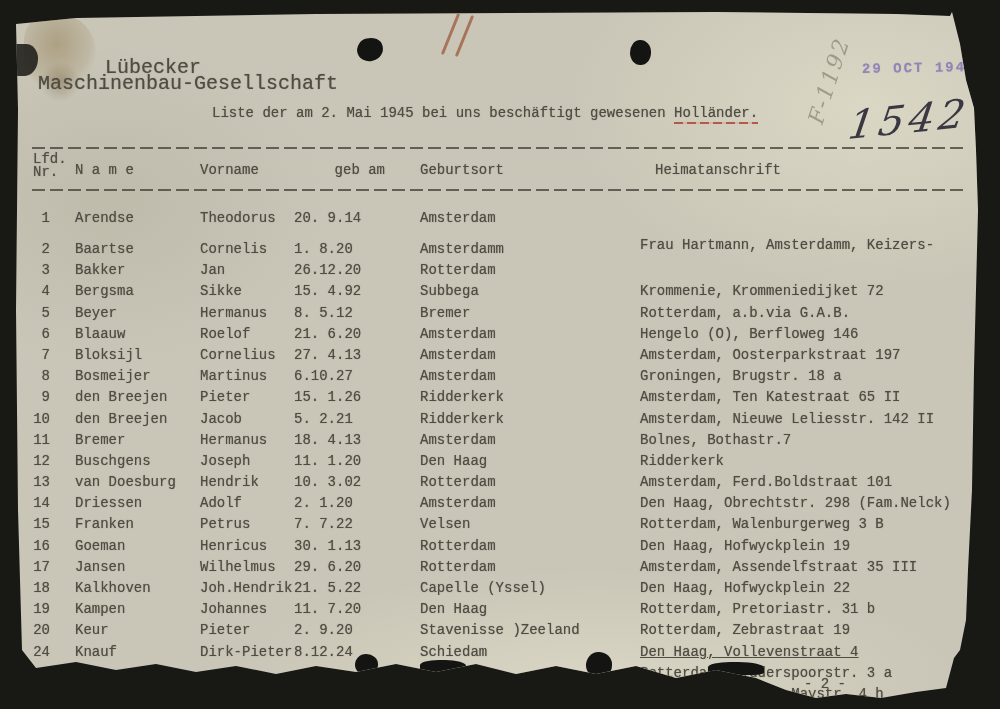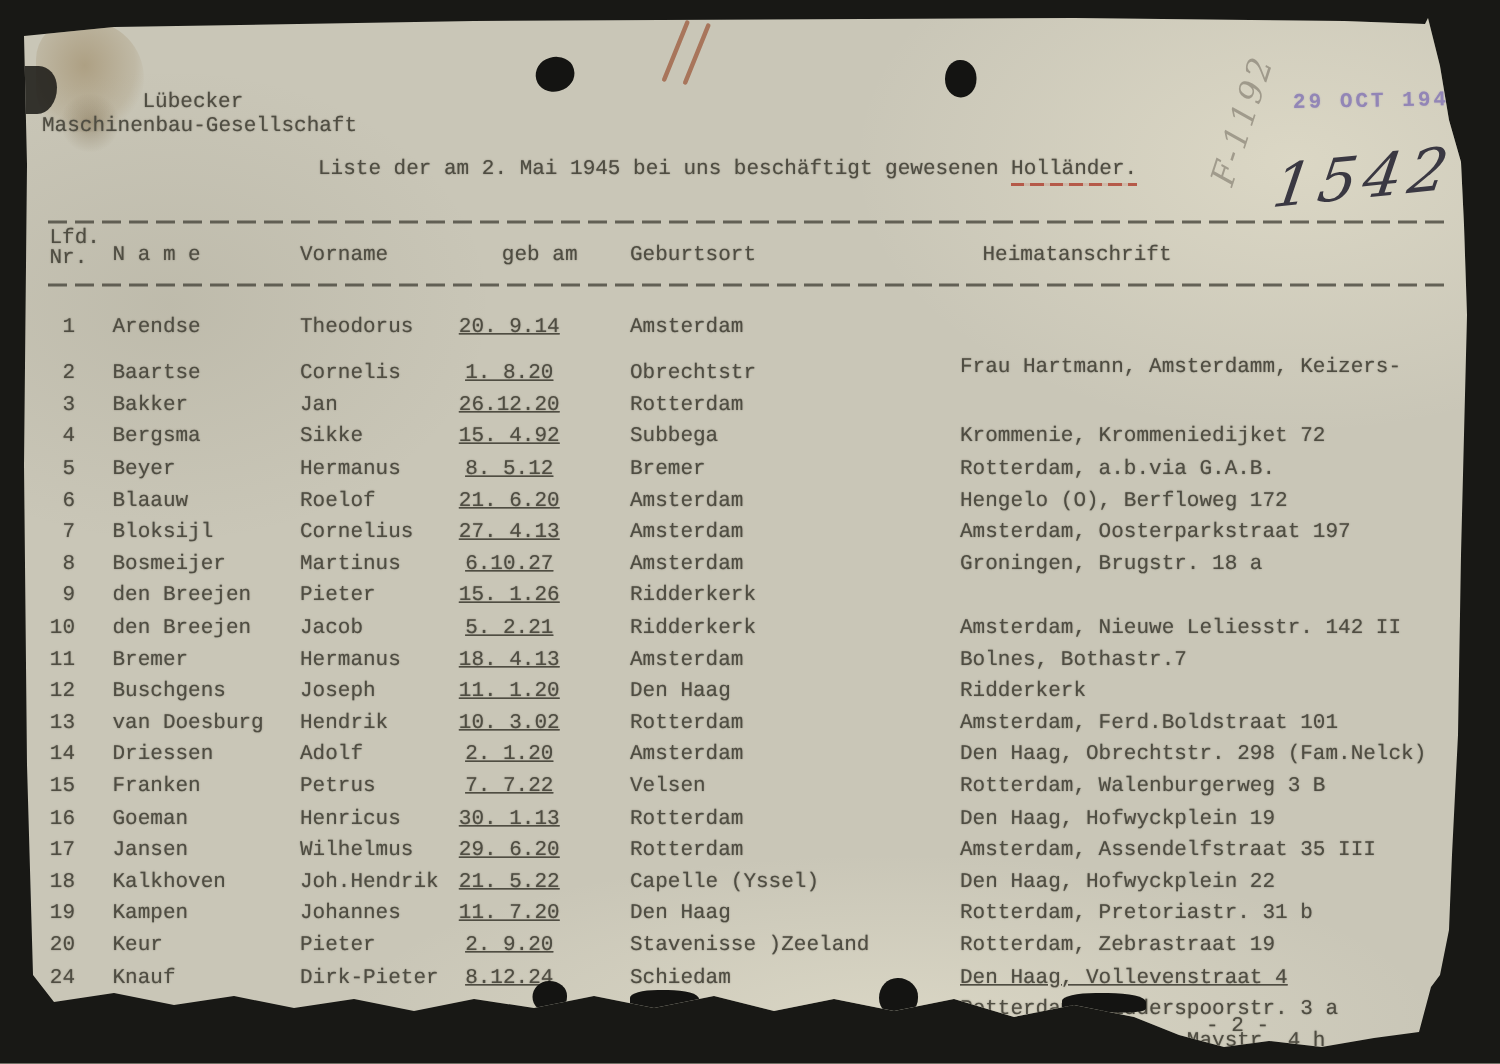--- a/index.html
+++ b/index.html
@@ -21,21 +21,21 @@
       936px 2px, 944px 34px, 950px 70px, 958px 98px,
       960px 140px, 962px 200px, 958px 360px, 956px 480px, 952px 560px, 950px 610px, 944px 640px,
       938px 648px, 930px 678px, 900px 682px, 865px 688px, 830px 684px, 800px 688px, 770px 680px,
       740px 668px, 700px 660px, 660px 668px, 620px 656px, 580px 664px, 540px 656px, 500px 664px,
       460px 654px, 420px 662px, 380px 654px, 340px 662px, 300px 656px, 260px 664px, 220px 656px,
       180px 662px, 140px 654px, 100px 660px, 60px 652px, 20px 658px,
       6px 640px, 2px 500px, 0px 300px, 2px 100px);
   }
   .type { color: var(--ink, #4f4d42); text-shadow: 0 0 1px rgba(80,76,64,.65); }
 
-  .letterhead { position:absolute; left:12px; top:50px; font-size:14px; line-height:16px; }
+  .letterhead { position:absolute; left:22px; top:50px; font-size:20px; line-height:16px; }
   .letterhead .l1 { padding-left:67px; }
 
   .title { position:absolute; left:196px; top:95px; font-size:14px; white-space:pre; }
   .red-underline {
     padding-bottom:3px;
     background-image: repeating-linear-gradient(90deg, rgba(176,69,52,.85) 0 9px, rgba(176,69,52,.15) 9px 13px);
     background-repeat:no-repeat; background-position:0 100%; background-size:100% 2px;
   }
 
   .rule {
@@ -52,21 +52,21 @@
   .hdr-geb { left:278px; top:152px; width:91px; text-align:right; }
   .hdr-ort { left:404px; top:152px; }
   .hdr-heimat { left:639px; top:152px; }
 
   .rows { position:absolute; left:0; top:199px; right:4px; }
   .row { display:flex; height:21.2px; line-height:21.2px; font-size:14px; white-space:pre; }
   .row.two-line { height:30px; line-height:13.5px; padding-top:3px; box-sizing:border-box; align-items:flex-start; }
   .c-nr { width:20px; text-align:right; margin-left:14px; flex:none; }
   .c-name { width:125px; margin-left:25px; flex:none; }
   .c-vorname { width:94px; flex:none; }
-  .c-geb { width:91px; text-align:center; flex:none;text-decoration:underline; }
+  .c-geb { width:91px; text-align:left; flex:none; }
   .c-ort { width:220px; margin-left:35px; flex:none; }
   .c-heimat { flex:1; min-width:0; }
   .h-line2 { display:none; padding-left:223px; }
 
   .page-number { position:absolute; left:788px; top:666px; font-size:14px; }
 
   .stamp {
     position:absolute; left:846px; top:50px; font-size:14px; font-weight:bold;
     color: var(--stamp, #8678b4); letter-spacing:2px; opacity:.85;
     transform: rotate(-1deg); text-shadow:0 0 1px rgba(134,120,180,.6);
@@ -156,21 +156,21 @@
     <span class="c-heimat">
       <span class="h-line1" style="display:block;">Frau Hartmann, Amsterdamm, Keizers-</span>
     </span>
   </div>
 
   <div class="row type">
     <span class="c-nr">2</span>
     <span class="c-name">Baartse</span>
     <span class="c-vorname">Cornelis</span>
     <span class="c-geb">1. 8.20</span>
-    <span class="c-ort">Obrechtstr</span>
+    <span class="c-ort">Amsterdamm</span>
     <span class="c-heimat">
       <span class="h-line1" style="display:block;">Krommenie, Krommeniedijket 72</span>
       
     </span>
   </div>
 
   <div class="row type">
     <span class="c-nr">3</span>
     <span class="c-name">Bakker</span>
     <span class="c-vorname">Jan</span>
@@ -182,21 +182,21 @@
     </span>
   </div>
 
   <div class="row type">
     <span class="c-nr">4</span>
     <span class="c-name">Bergsma</span>
     <span class="c-vorname">Sikke</span>
     <span class="c-geb">15. 4.92</span>
     <span class="c-ort">Subbega</span>
     <span class="c-heimat">
-      <span class="h-line1" style="display:block;">Hengelo (O), Berfloweg 172</span>
+      <span class="h-line1" style="display:block;">Hengelo (O), Berfloweg 146</span>
       
     </span>
   </div>
 
   <div class="row type">
     <span class="c-nr">5</span>
     <span class="c-name">Beyer</span>
     <span class="c-vorname">Hermanus</span>
     <span class="c-geb">8. 5.12</span>
     <span class="c-ort">Bremer</span>
@@ -217,20 +217,24 @@
       
     </span>
   </div>
 
   <div class="row type">
     <span class="c-nr">7</span>
     <span class="c-name">Bloksijl</span>
     <span class="c-vorname">Cornelius</span>
     <span class="c-geb">27. 4.13</span>
     <span class="c-ort">Amsterdam</span>
+    <span class="c-heimat">
+      <span class="h-line1" style="display:block;">Amsterdam, Ten Katestraat 65 II</span>
+      
+    </span>
   </div>
 
   <div class="row type">
     <span class="c-nr">8</span>
     <span class="c-name">Bosmeijer</span>
     <span class="c-vorname">Martinus</span>
     <span class="c-geb">6.10.27</span>
     <span class="c-ort">Amsterdam</span>
     <span class="c-heimat">
       <span class="h-line1" style="display:block;">Amsterdam, Nieuwe Leliesstr. 142 II</span>

